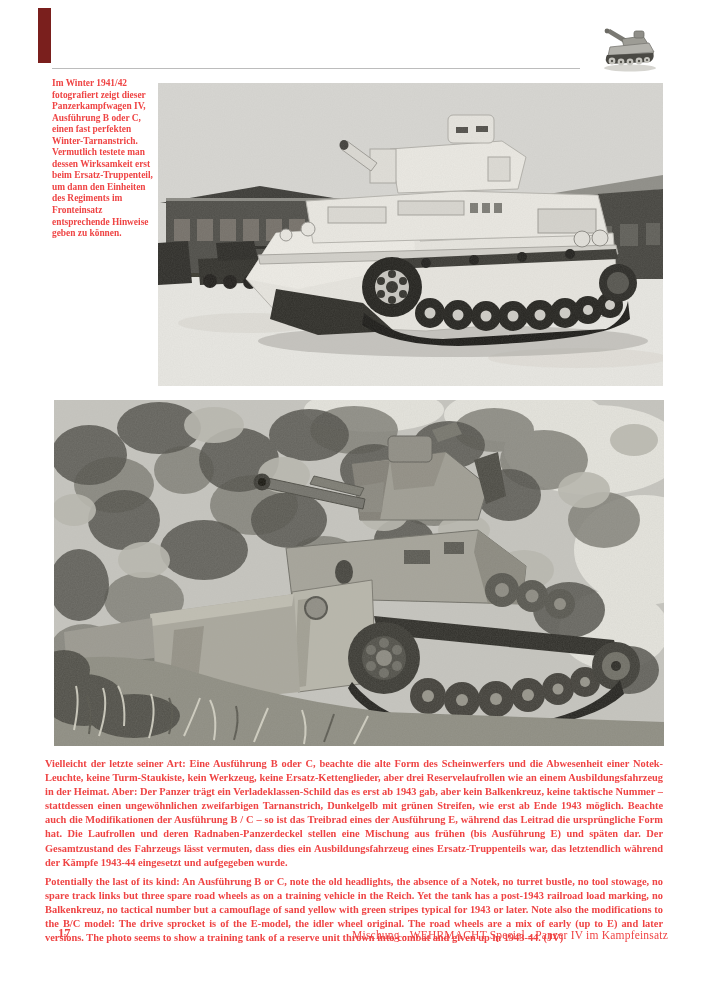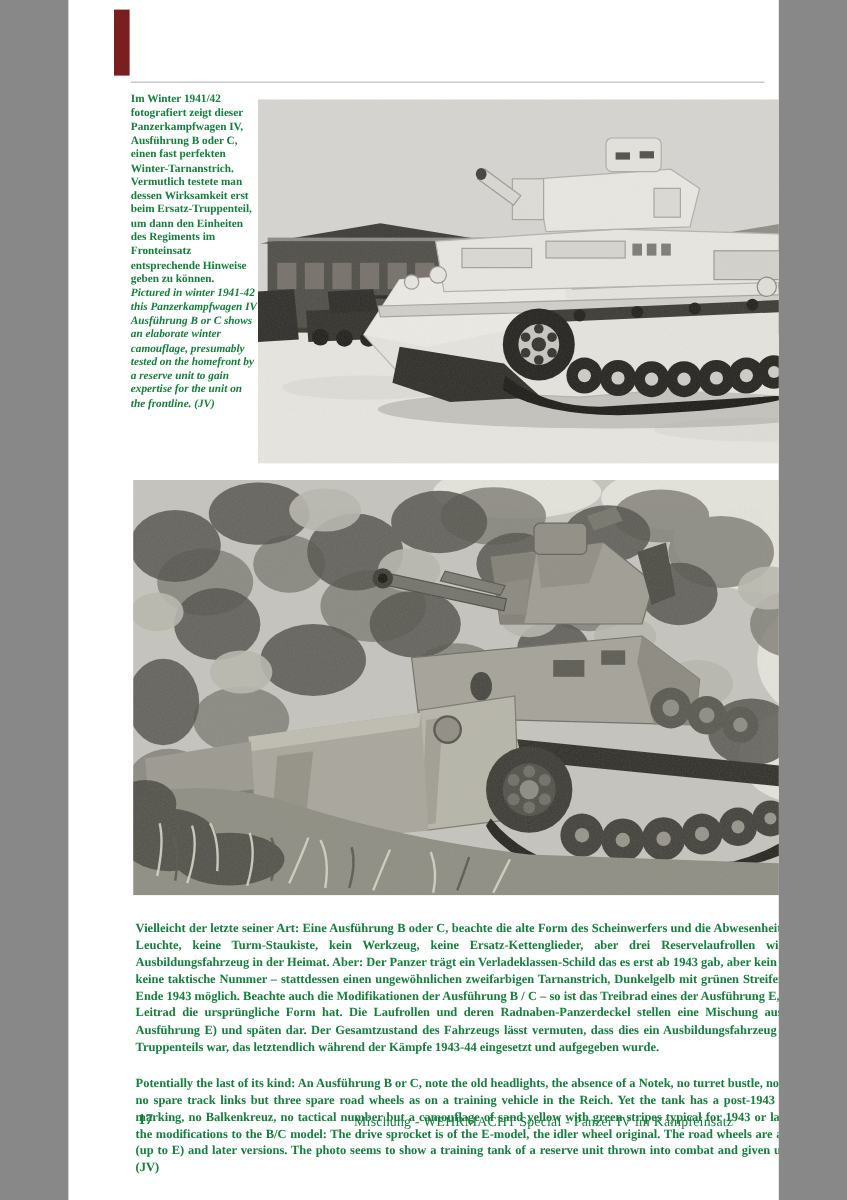--- a/index.html
+++ b/index.html
@@ -1,37 +1,37 @@
 <!DOCTYPE html>
 <html><head>
 <meta charset="utf-8">
 <style>
   html,body{margin:0;padding:0;background:#888;}
   .page{
-    position:relative;width:592px;height:1000px;margin:0 auto;
+    position:relative;width:706px;height:1000px;margin:0 auto;
     background:#ffffff;overflow:hidden;
-    font-family:"Liberation Serif","DejaVu Serif",serif;color:#15803d;
+    font-family:"Liberation Serif","DejaVu Serif",serif;color:#ef4444;
   }
   .red-bar{position:absolute;left:38px;top:8px;width:13px;height:55px;}
   .top-rule{position:absolute;left:52px;top:68px;width:528px;height:1px;background:#bcbcbc;}
   .tank-logo{position:absolute;left:596px;top:22px;width:66px;height:52px;}
   .sidebar-caption{
     position:absolute;left:52px;top:78px;width:106px;
     font-size:9.4px;line-height:11.55px;font-weight:bold;letter-spacing:0px;
   }
   .sidebar-caption .en{font-style:italic;}
   .photo{position:absolute;overflow:hidden;background:#cfcec9;}
   .photo svg{display:block;width:100%;height:100%;}
   .photo1{left:158px;top:83px;width:505px;height:303px;}
   .photo2{left:54px;top:400px;width:610px;height:346px;}
   .bottom-caption{
     position:absolute;left:40px;top:752px;width:628px;
     font-size:10.4px;line-height:14.1px;font-weight:bold;text-align:justify;
   }
-  .bottom-caption p{margin:16px;padding:0;}
+  .bottom-caption p{margin:5px;padding:0;}
   .bottom-caption .en{}
   .footer{
     position:absolute;left:58px;right:38px;top:926px;
     display:flex;justify-content:space-between;align-items:flex-end;
   }
   .footer .pagenum{font-weight:bold;font-size:12.5px;}
   .footer .journal{font-size:11.5px;letter-spacing:0.2px;}
 </style>
 </head>
 <body>
@@ -60,21 +60,20 @@
         <circle cx="34" cy="40" r="1.2" fill="#55544e"></circle>
       <circle cx="43" cy="39" r="3.4" fill="#c6c5bf"></circle>
         <circle cx="43" cy="39" r="1.2" fill="#55544e"></circle>
       <circle cx="51" cy="38" r="3" fill="#c6c5bf"></circle>
         <circle cx="51" cy="38" r="1.1" fill="#55544e"></circle>
     </svg>
   </div>
 
   <div class="sidebar-caption">
     <div class="de">Im Winter 1941/42 fotografiert zeigt dieser Panzerkampfwagen IV, Ausführung B oder C, einen fast perfekten Winter-Tarnanstrich. Vermutlich testete man dessen Wirksamkeit erst beim Ersatz-Truppenteil, um dann den Einheiten des Regiments im Fronteinsatz entsprechende Hinweise geben zu können.</div>
-    <div class="en">Pictured in winter 1941-42 this Panzerkampfwagen IV Ausführung B or C shows an elaborate winter camouflage, presumably tested on the homefront by a reserve unit to gain expertise for the unit on the frontline. (JV)</div>
   </div>
 
   <div class="photo photo1">
     <svg viewBox="0 0 505 303" preserveAspectRatio="none">
       <defs>
         <filter id="grain1" x="0" y="0" width="100%" height="100%">
           <feTurbulence type="fractalNoise" baseFrequency="0.9" numOctaves="2"></feTurbulence>
           <feColorMatrix type="matrix" values="0 0 0 0 0.45  0 0 0 0 0.45  0 0 0 0 0.42  0 0 0 0.16 0"></feColorMatrix>
         </filter>
       </defs>

